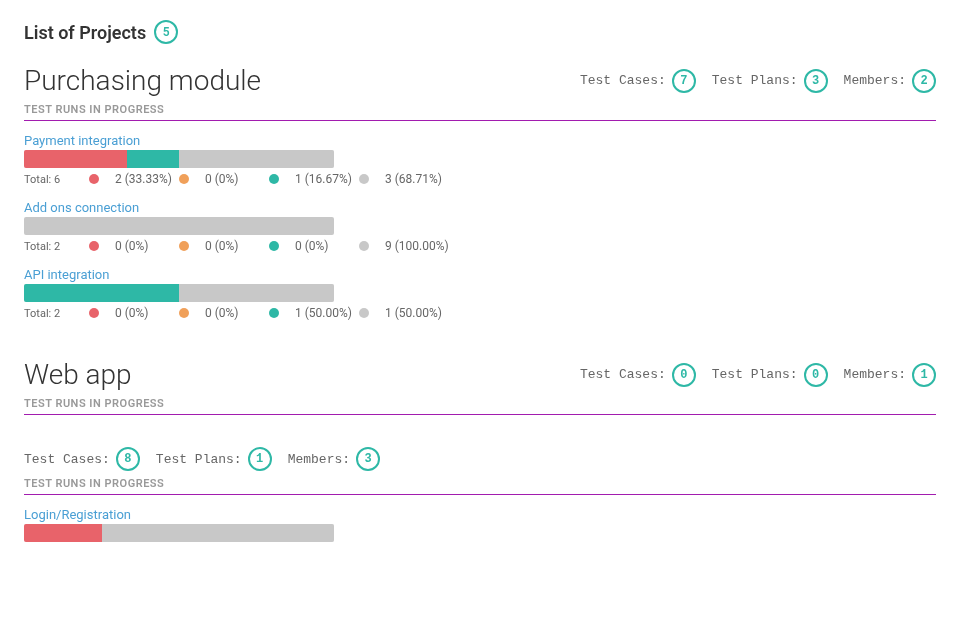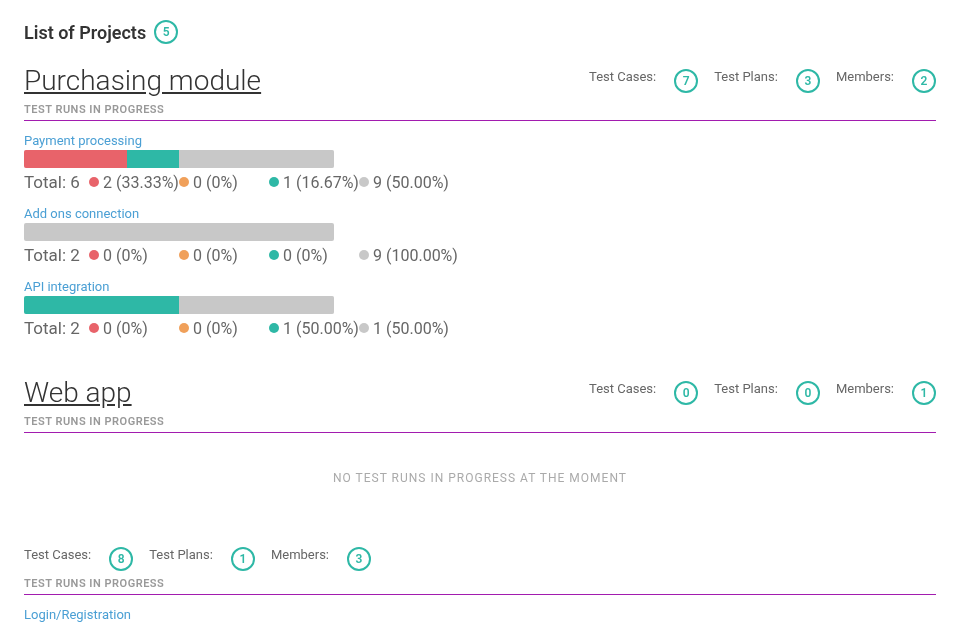--- a/index.html
+++ b/index.html
@@ -43,33 +43,33 @@
     .project-header {
       display: flex;
       align-items: center;
       justify-content: space-between;
       margin-bottom: 6px;
     }
     .project-name {
       font-size: 28px;
       font-weight: 300;
       color: #333;
-      text-decoration: underline;
     }
     .project-stats {
       display: flex;
       align-items: center;
       gap: 16px;
     }
     .stat-item {
       display: flex;
-      align-items: flex-start;
-      gap: 18px;
+      align-items: center;
+      gap: 6px;
       font-size: 13px;
       color: #666;
+      font-family: Liberation Mono, monospace;
     }
     .stat-badge {
       display: inline-flex;
       align-items: center;
       justify-content: center;
       min-width: 24px;
       height: 24px;
       padding: 0 4px;
       border-radius: 50%;
       border: 2px solid #2eb8a6;
@@ -122,31 +122,31 @@
     .seg-red { background: #e8636a; }
     .seg-green { background: #2eb8a6; }
     .seg-gray { background: #c8c8c8; }
     .stats-row {
       display: flex;
       align-items: center;
       gap: 0;
       padding: 2px 0 6px 0;
     }
     .total-label {
-      font-size: 17px;
+      font-size: 11px;
       color: #666;
       min-width: 65px;
     }
     .stat-chip {
-      font-size: 16px;
+      font-size: 12px;
       color: #666;
       min-width: 90px;
       display: flex;
       align-items: center;
-      gap: 4px;
+      gap: 16px;
     }
     .dot {
       width: 10px;
       height: 10px;
       border-radius: 50%;
       display: inline-block;
       flex-shrink: 0;
     }
     .dot-red { background: #e8636a; }
     .dot-orange { background: #f0a05a; }
@@ -186,21 +186,21 @@
             </div>
             <div class="stat-item">
               <span style="color:#666;font-size:13px;">Members:</span> 
               <span class="stat-badge">2</span>
             </div>
           </div>
         </div>
         <div class="section-label">TEST RUNS IN PROGRESS</div>
         <div class="test-run-row">
           <div class="test-run-name-row">
-            <a class="test-run-link" href="#">Payment processing</a>
+            <a class="test-run-link" href="#">Payment integration</a>
           </div>
           <div class="progress-row">
             <div class="progress-bar-container">
               <div class="progress-segment seg-red" style="width: 33.33%;"></div>
               <div class="progress-segment seg-green" style="width: 16.67%;"></div>
               <div class="progress-segment seg-gray" style="width: 50%;"></div>
             </div>
           </div>
           <div class="stats-row">
             <div class="total-label">Total: 6</div>
@@ -211,21 +211,21 @@
             <div class="stat-chip">
               <span class="dot dot-orange"></span>
               <span>0 (0%)</span>
             </div>
             <div class="stat-chip">
               <span class="dot dot-green"></span>
               <span>1 (16.67%)</span>
             </div>
             <div class="stat-chip">
               <span class="dot dot-gray"></span>
-              <span>9 (50.00%)</span>
+              <span>3 (68.71%)</span>
             </div>
           </div>
         </div>
         <div class="test-run-row">
           <div class="test-run-name-row">
             <a class="test-run-link" href="#">Add ons connection</a>
           </div>
           <div class="progress-row">
             <div class="progress-bar-container">
               <div class="progress-segment seg-gray" style="width: 100%;"></div>
@@ -294,21 +294,20 @@
               <span style="color:#666;font-size:13px;">Test Plans:</span> 
               <span class="stat-badge">0</span>
             </div>
             <div class="stat-item">
               <span style="color:#666;font-size:13px;">Members:</span> 
               <span class="stat-badge">1</span>
             </div>
           </div>
         </div>
         <div class="section-label">TEST RUNS IN PROGRESS</div>
-        <div class="no-runs-msg">NO TEST RUNS IN PROGRESS AT THE MOMENT</div>
       </div>
       <div class="project-section">
         <div class="project-header">
           <div class="project-stats">
             <div class="stat-item">
               <span style="color:#666;font-size:13px;">Test Cases:</span> 
               <span class="stat-badge">8</span>
             </div>
             <div class="stat-item">
               <span style="color:#666;font-size:13px;">Test Plans:</span> 

